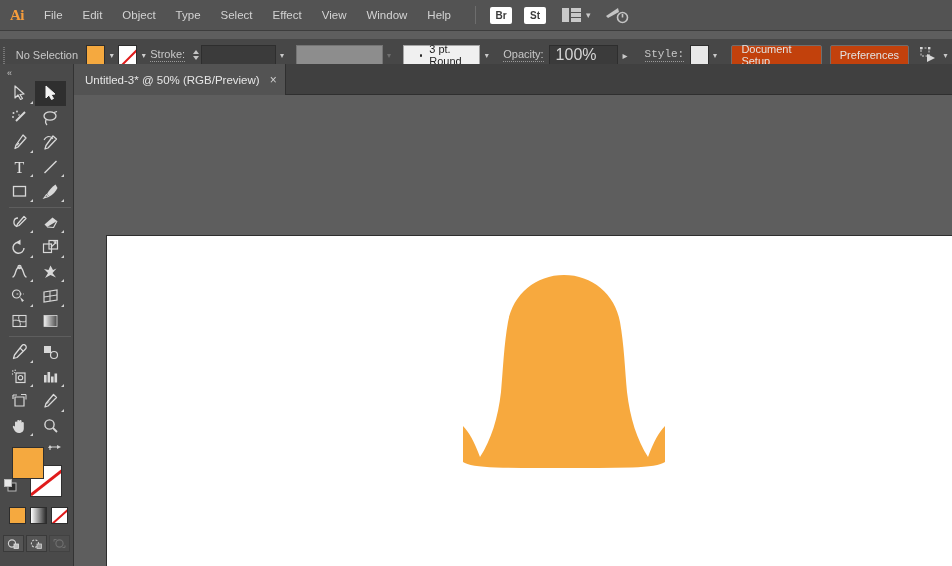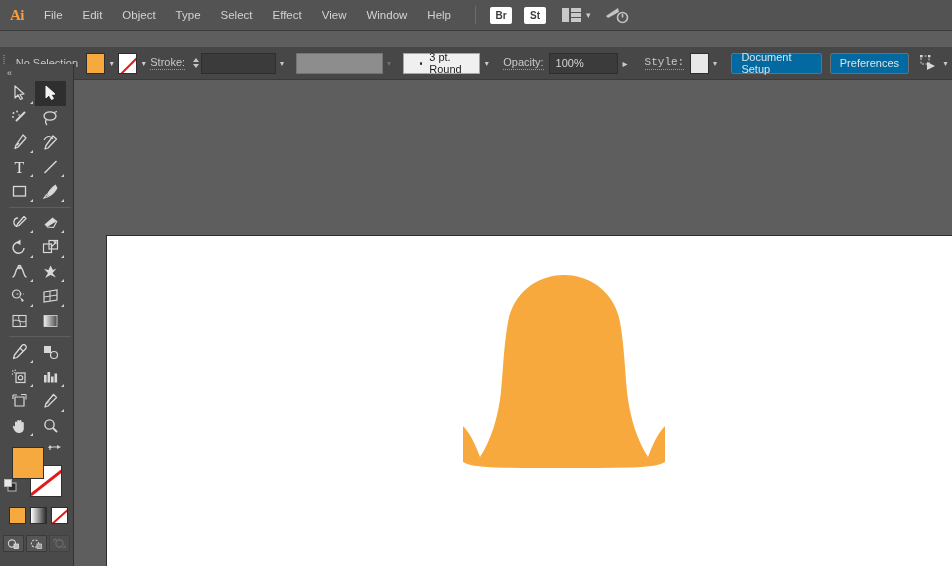--- a/index.html
+++ b/index.html
@@ -47,21 +47,21 @@
   }
   .chev {
     margin-left: 5px; color: #c9c9c9; font-size: 9px; line-height: 1;
   }
   .home-icon {
     margin-left: 14px; width: 24px; height: 20px; position: relative; cursor: pointer;
   }
 
   
   .controlbar {
-    position: absolute; left: 0; top: 47px; width: 952px; height: 33px;
+    position: absolute; left: 0; top: 39px; width: 952px; height: 33px;
     background: #474747;
     display: flex; align-items: center;
     border-bottom: 1px solid #3a3a3a;
   }
   .grip {
     width: 9px; height: 33px; display: flex; align-items: center; justify-content: center;
   }
   .grip span {
     width: 2px; height: 17px;
     background-image: repeating-linear-gradient(to bottom,#767676 0 1px,transparent 1px 2px);
@@ -91,39 +91,39 @@
   }
   .stepper i {
     display: block; width: 0; height: 0; border-left: 3.5px solid transparent;
     border-right: 3.5px solid transparent;
   }
   .stepper i.up { border-bottom: 4px solid #c5c5c5; margin-bottom: 2px; }
   .stepper i.dn { border-top: 4px solid #c5c5c5; }
   .field-dark {
     height: 21px; background: #3b3b3b; border: 1px solid #2e2e2e;
     display: flex; align-items: center; padding: 0 6px;
-    color: #d5d5d5; font-size: 11px;
+    color: #d5d5d5; font-size: 16px;
   }
   .field-gray {
     height: 21px; background: #8d8d8d; border: 1px solid #747474;
   }
   .field-light {
     height: 21px; background: #f0f0f0; border: 1px solid #a5a5a5;
     display: flex; align-items: center; padding: 0 16px;
     color: #1d1d1d; font-size: 11px; gap: 7px;
   }
   .dot { width: 3px; height: 3px; background: #1d1d1d; border-radius: 50%; }
   .chev-dark {
     width: 15px; height: 21px; display: flex; align-items: center; justify-content: center;
     color: #c9c9c9; font-size: 8px; cursor: pointer;
   }
   .chev-disabled { color: #6e6e6e; }
   .arrow-r { color: #cacaca; font-size: 10px; padding: 0 5px; cursor: pointer; }
   .cb-button {
-    height: 21px; padding: 0 9px; background: #0369a1;
+    height: 21px; padding: 0 9px; background: #c2410c;
     border: 1px solid #6e6e6e; border-radius: 2px;
     color: #e2e2e2; font-size: 11px;
     display: flex; align-items: center; cursor: pointer;
   }
   .style-swatch {
     width: 21px; height: 21px; background: #e8e8e8; border: 1px solid #2e2e2e;
   }
   .align-icon { width: 20px; height: 18px; position: relative; cursor: pointer; }
 
   
@@ -301,20 +301,26 @@
       <svg width="20" height="18" viewBox="0 0 20 18">
         <rect x="2" y="2" width="8" height="8" fill="none" stroke="#cfcfcf" stroke-width="1" stroke-dasharray="2,1.5"></rect>
         <path d="M8 8 L8 16 L16 12 Z" fill="#d8d8d8"></path>
         <rect x="1" y="1" width="2.4" height="2.4" fill="#d8d8d8"></rect>
         <rect x="9" y="1" width="2.4" height="2.4" fill="#d8d8d8"></rect>
       </svg>
     </div>
     <div class="chev-dark">▾</div>
   </div>
 
+  <div class="tabbar">
+    <div class="doctab">
+      <span class="doctab-title">Untitled-3* @ 50% (RGB/Preview)</span>
+      <span class="doctab-close">×</span>
+    </div>
+  </div>
 
   <div class="toolbar">
     <div class="tb-collapse">«</div>
 
     <div class="tool-grid">
 
       <div class="tool">
         <svg width="15" height="16" viewBox="0 0 15 16">
             <path d="M3 1 L3 13 L6 10 L8.5 14.5 L10.5 13.5 L8 9.5 L12 9 Z" fill="none" stroke="#d8d8d8" stroke-width="1.2" stroke-linejoin="round"></path>
           </svg>

